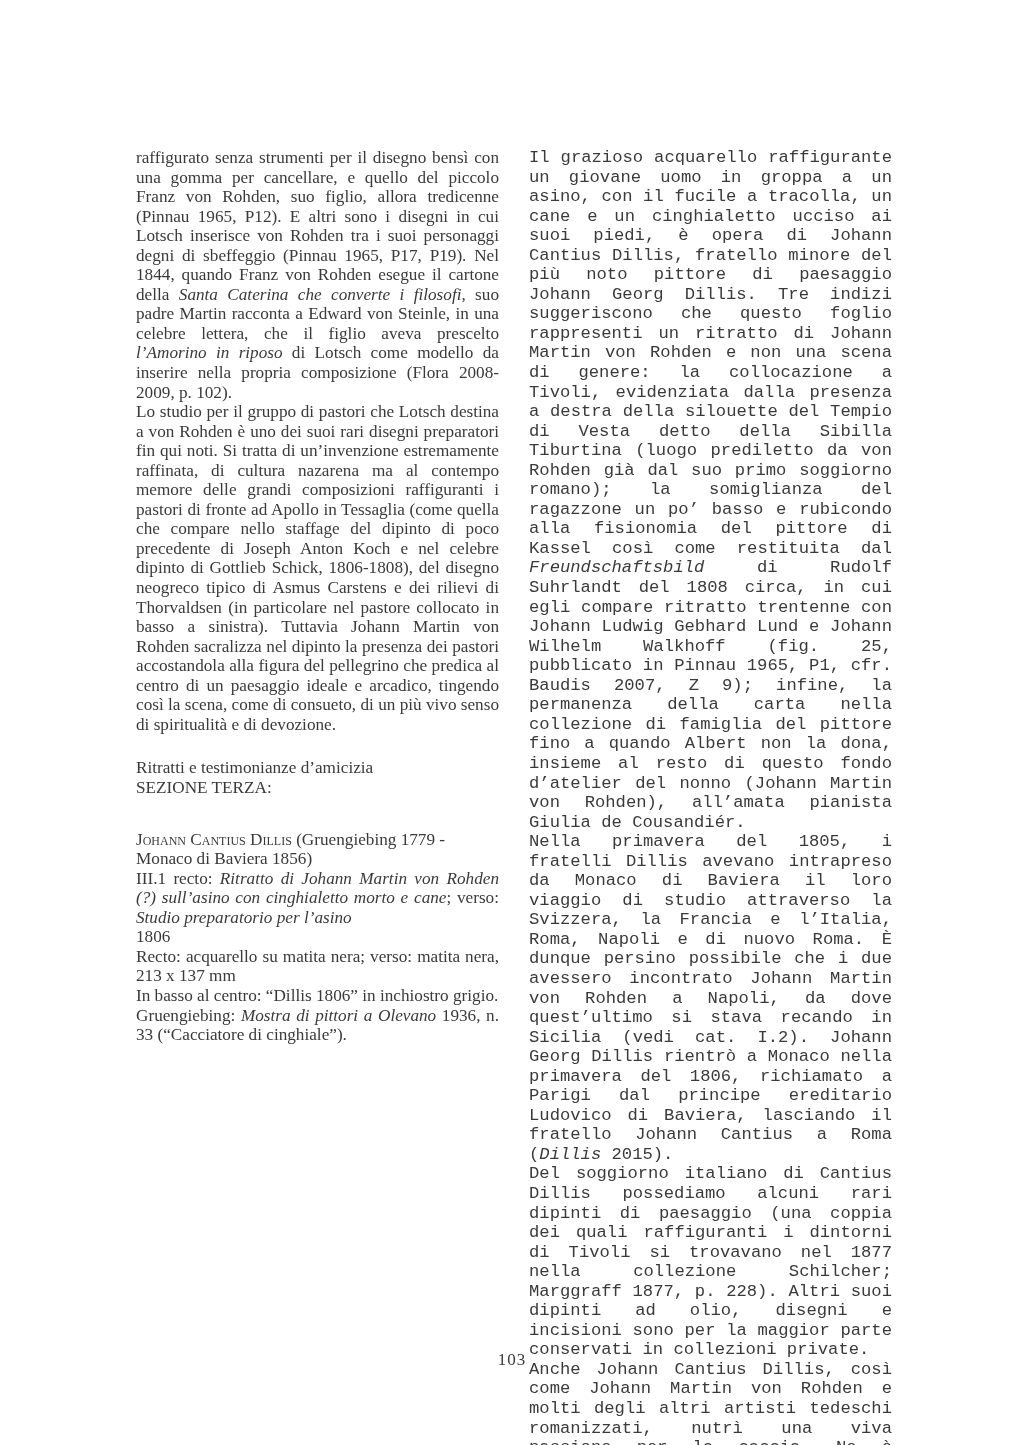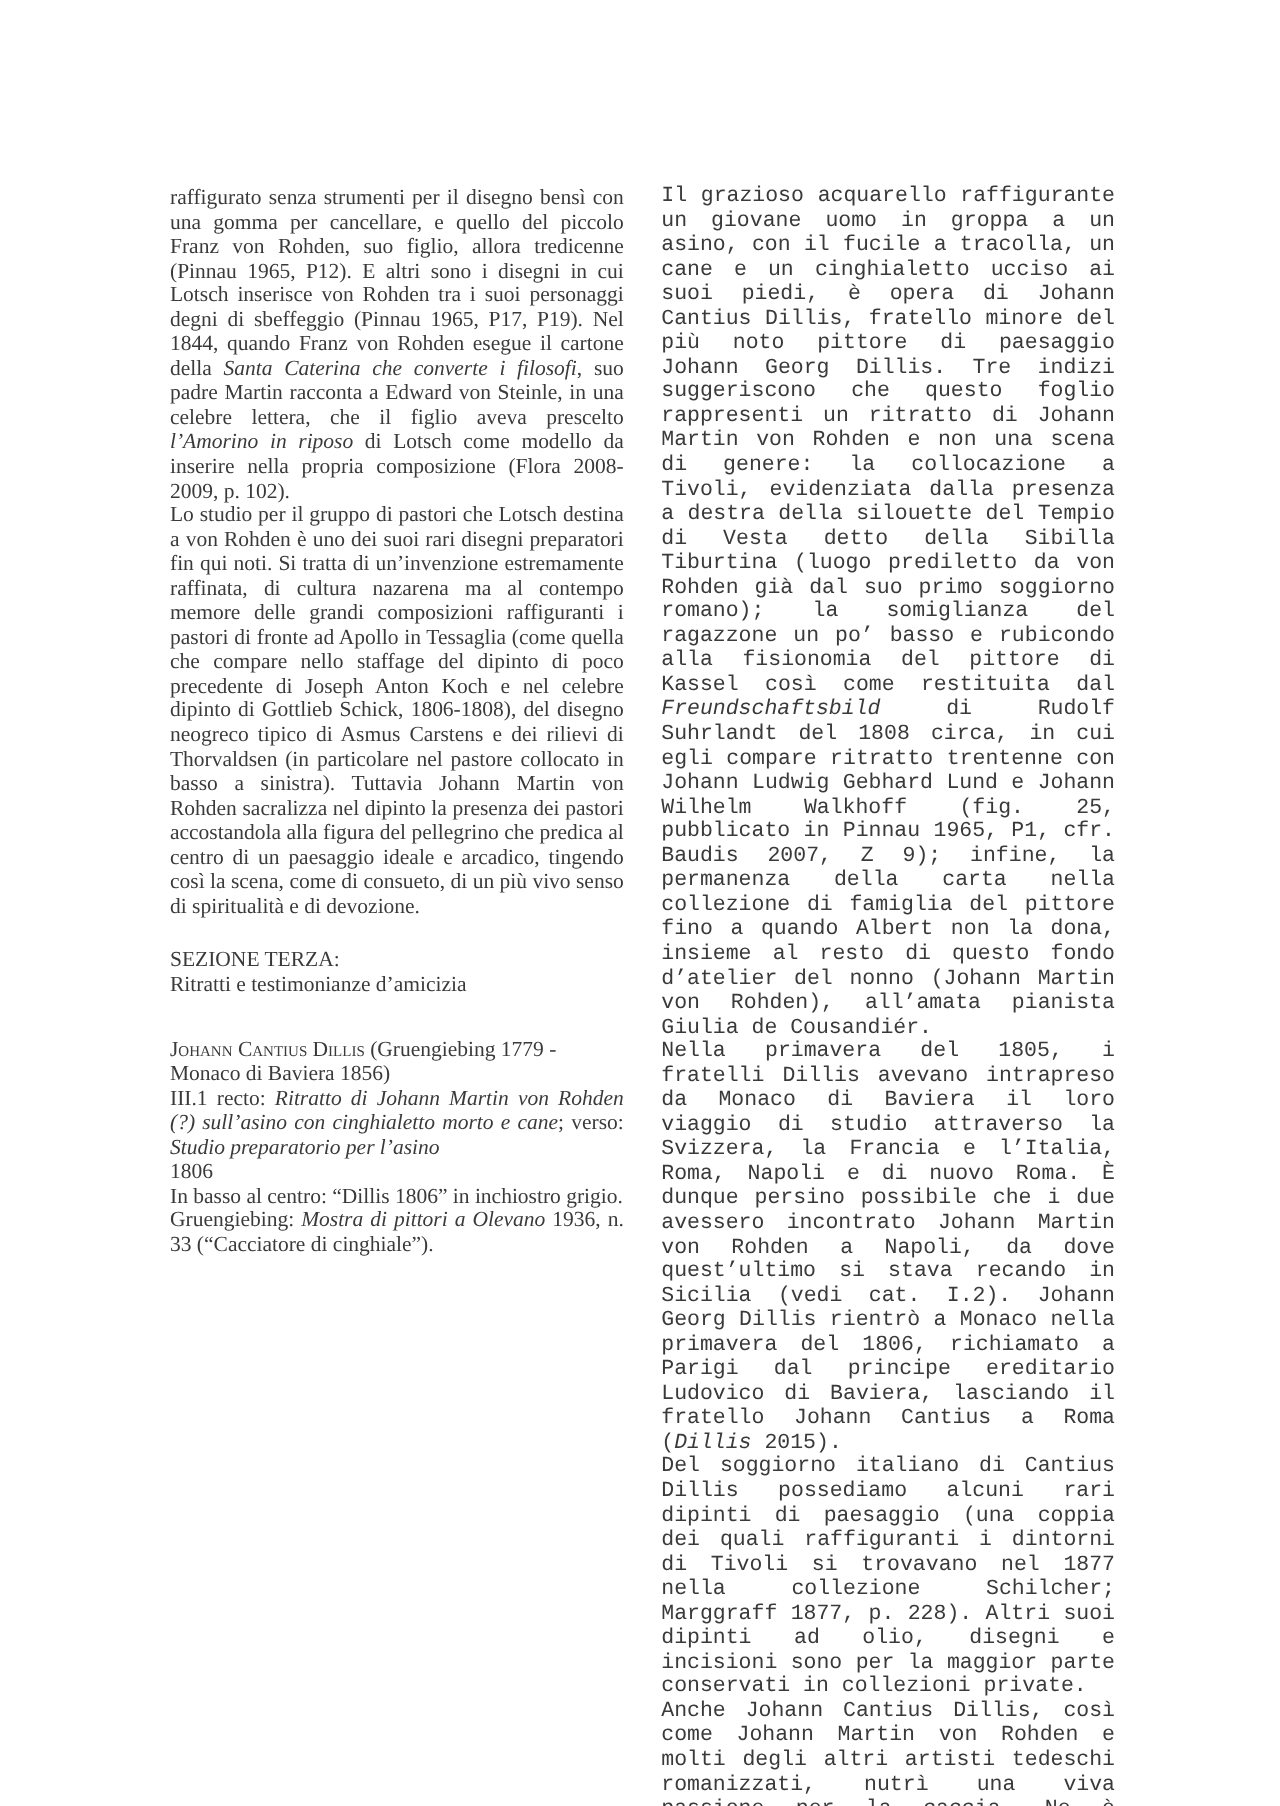--- a/index.html
+++ b/index.html
@@ -62,33 +62,35 @@
 
 <div class="page">
 
   <div class="col col-left">
     <p><span>raffigurato senza strumenti per il disegno bensì con una gomma per cancellare, e quello del piccolo Franz von Rohden, suo figlio, allora tredicenne (Pinnau 1965, P12). E altri sono i disegni in cui Lotsch inserisce von Rohden tra i suoi personaggi degni di sbeffeggio (Pinnau 1965, P17, P19). Nel 1844, quando Franz von Rohden esegue il cartone della </span><em>Santa Caterina che converte i filosofi</em><span>, suo padre Martin racconta a Edward von Steinle, in una celebre lettera, che il figlio aveva prescelto </span><em>l’Amorino in riposo</em><span> di Lotsch come modello da inserire nella propria composizione (Flora 2008-2009, p. 102).</span></p>
     <p>Lo studio per il gruppo di pastori che Lotsch destina a von Rohden è uno dei suoi rari disegni preparatori fin qui noti. Si tratta di un’invenzione estremamente raffinata, di cultura nazarena ma al contempo memore delle grandi composizioni raffiguranti i pastori di fronte ad Apollo in Tessaglia (come quella che compare nello staffage del dipinto di poco precedente di Joseph Anton Koch e nel celebre dipinto di Gottlieb Schick, 1806-1808), del disegno neogreco tipico di Asmus Carstens e dei rilievi di Thorvaldsen (in particolare nel pastore collocato in basso a sinistra). Tuttavia Johann Martin von Rohden sacralizza nel dipinto la presenza dei pastori accostandola alla figura del pellegrino che predica al centro di un paesaggio ideale e arcadico, tingendo così la scena, come di consueto, di un più vivo senso di spiritualità e di devozione.</p>
 
     <div class="gap"></div>
     <div class="gap" style="height:4px"></div>
 
+    <p class="section-title">Ritratti e testimonianze d’amicizia</p>
     <p class="section-title">SEZIONE TERZA:</p>
-    <p class="section-title">Ritratti e testimonianze d’amicizia</p>
 
     <div class="gap"></div>
     <div class="gap" style="height:13px"></div>
 
     <p class="left-align"><span class="sc">Johann Cantius Dillis</span><span> (Gruengiebing 1779 - Monaco di Baviera 1856)</span></p>
     <p><span>III.1 recto: </span><em>Ritratto di Johann Martin von Rohden (?) sull’asino con cinghialetto morto e cane</em><span>; verso: </span><em>Studio preparatorio per l’asino</em></p>
     <p>1806</p>
+    <p>Recto: acquarello su matita nera; verso: matita nera, 213 x 137 mm</p>
     <p class="left-align">In basso al centro: “Dillis 1806” in inchiostro grigio.</p>
     <p><span>Gruengiebing: </span><em>Mostra di pittori a Olevano</em><span> 1936, n. 33 (“Cacciatore di cinghiale”).</span></p>
   </div>
 
   <div class="col col-right">
     <p><span>Il grazioso acquarello raffigurante un giovane uomo in groppa a un asino, con il fucile a tracolla, un cane e un cinghialetto ucciso ai suoi piedi, è opera di Johann Cantius Dillis, fratello minore del più noto pittore di paesaggio Johann Georg Dillis. Tre indizi suggeriscono che questo foglio rappresenti un ritratto di Johann Martin von Rohden e non una scena di genere: la collocazione a Tivoli, evidenziata dalla presenza a destra della silouette del Tempio di Vesta detto della Sibilla Tiburtina (luogo prediletto da von Rohden già dal suo primo soggiorno romano); la somiglianza del ragazzone un po’ basso e rubicondo alla fisionomia del pittore di Kassel così come restituita dal </span><em>Freundschaftsbild</em><span> di Rudolf Suhrlandt del 1808 circa, in cui egli compare ritratto trentenne con Johann Ludwig Gebhard Lund e Johann Wilhelm Walkhoff (fig. 25, pubblicato in Pinnau 1965, P1, cfr. Baudis 2007, Z 9); infine, la permanenza della carta nella collezione di famiglia del pittore fino a quando Albert non la dona, insieme al resto di questo fondo d’atelier del nonno (Johann Martin von Rohden), all’amata pianista Giulia de Cousandiér.</span></p>
     <p><span>Nella primavera del 1805, i fratelli Dillis avevano intrapreso da Monaco di Baviera il loro viaggio di studio attraverso la Svizzera, la Francia e l’Italia, Roma, Napoli e di nuovo Roma. È dunque persino possibile che i due avessero incontrato Johann Martin von Rohden a Napoli, da dove quest’ultimo si stava recando in Sicilia (vedi cat. I.2). Johann Georg Dillis rientrò a Monaco nella primavera del 1806, richiamato a Parigi dal principe ereditario Ludovico di Baviera, lasciando il fratello Johann Cantius a Roma (</span><em>Dillis</em><span> 2015).</span></p>
     <p>Del soggiorno italiano di Cantius Dillis possediamo alcuni rari dipinti di paesaggio (una coppia dei quali  raffiguranti i dintorni di Tivoli si trovavano nel 1877 nella collezione Schilcher; Marggraff 1877, p. 228). Altri suoi dipinti ad olio, disegni e incisioni sono per la maggior parte conservati in collezioni private.</p>
     <p><span>Anche Johann Cantius Dillis, così come Johann Martin von Rohden e molti degli altri artisti tedeschi romanizzati, nutrì una viva passione per la caccia. Ne è testimonianza un acquarello in cui il pittore si autoritrae mentre, seduto per terra, con il fucile poggiato sulle ginocchia, scruta l’orizzonte. A fargli compagnia sono due cani, uno dei quali si chiama Diana, in palese omaggio alla dea cacciatrice (fig. 27; </span><em>Dillis</em><span> 1979, fig. 32).</span></p>
   </div>
 
+  <div class="page-number">103</div>
 </div>
 
 </body></html>

